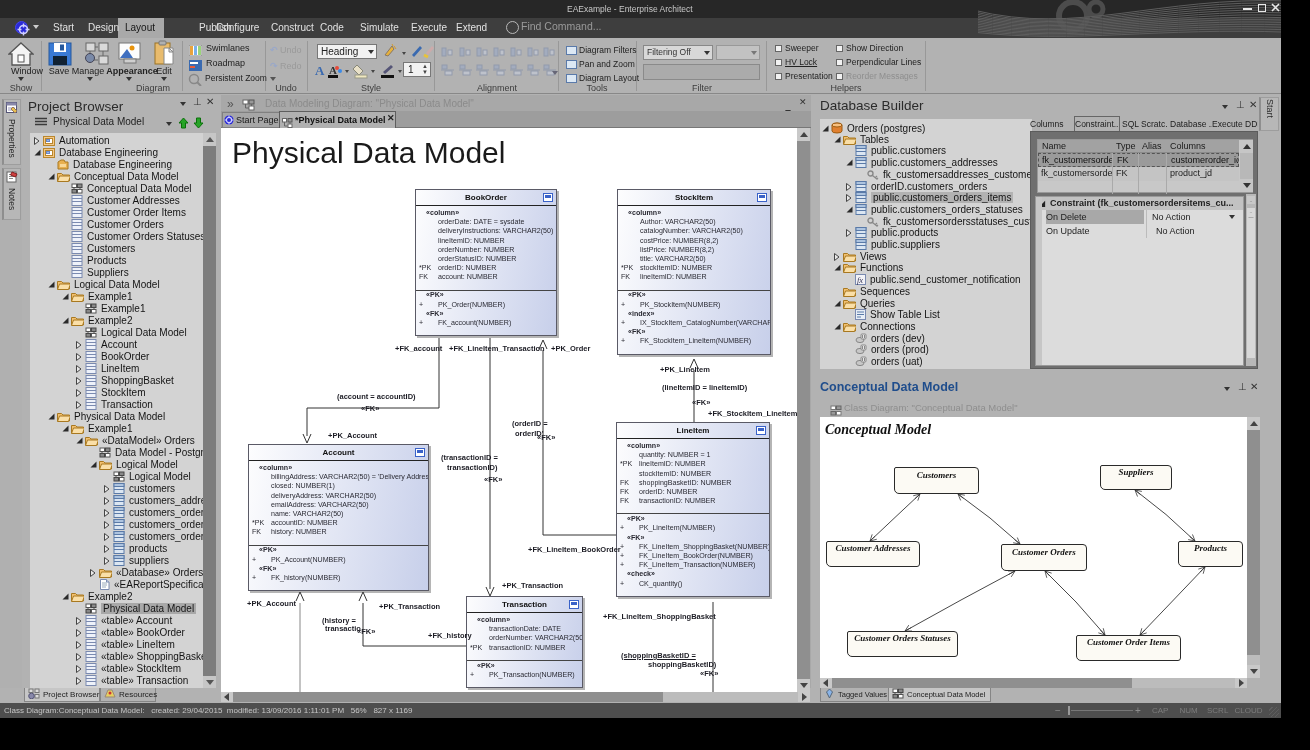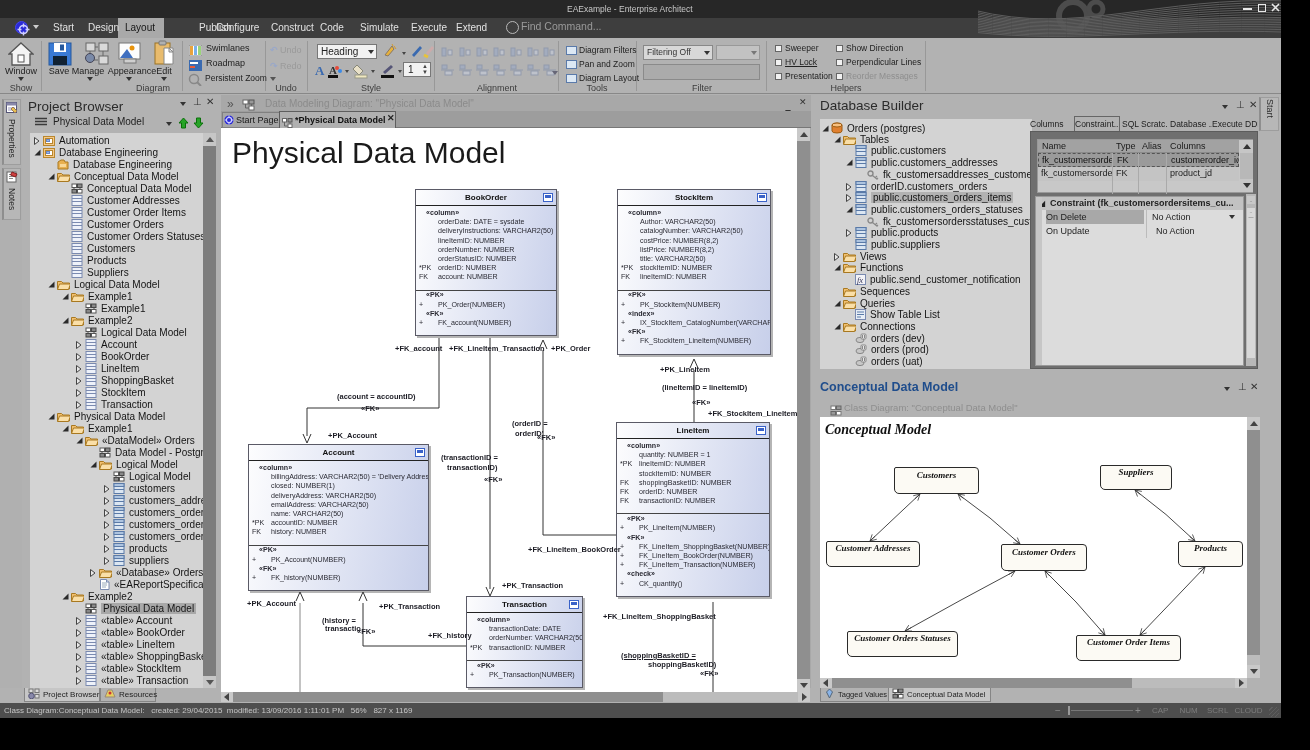--- a/index.html
+++ b/index.html
@@ -111,21 +111,21 @@
       <div class="rlabel" style="left: 226px;">Undo</div>
       <div class="rlabel" style="left: 311px;">Style</div>
       <div class="rlabel" style="left: 437px;">Alignment</div>
       <div class="rlabel" style="left: 537px;">Tools</div>
       <div class="rlabel" style="left: 642px;">Filter</div>
       <div class="rlabel" style="left: 786px;">Helpers</div>
       <div style="position: absolute; left: 8px; top: 4px; width: 26px; height: 24px;"><svg width="26" height="24">
           <polygon points="13,1 25,12 22,12 22,23 4,23 4,12 1,12" fill="#f4f4f4" stroke="#555" stroke-width="1.3"></polygon>
           <rect x="10" y="13" width="6" height="7" fill="#fff" stroke="#555"></rect>
         </svg></div>
-      <div class="rbtn" style="left: 2px; top: 28px; width: 38px; text-align: center;">Window</div>
+      <div class="rbtn" style="left: 8px; top: 28px; width: 38px; text-align: center;">Window</div>
       <div style="position: absolute; left: 18px; top: 38px; line-height: 0;"><span class="caret"></span></div>
       <div style="position: absolute; left: 48px; top: 4px; width: 24px; height: 24px;"><svg width="24" height="24">
           <rect x="1" y="1" width="22" height="22" fill="#3a7ad4" stroke="#26589c"></rect>
           <rect x="6" y="1" width="12" height="9" fill="#fff"></rect>
           <rect x="12" y="2.5" width="4" height="6" fill="#26589c"></rect>
           <rect x="5" y="14" width="14" height="9" fill="#123"></rect>
         </svg></div>
       <div class="rbtn" style="left: 33px; top: 28px; width: 52px;">Save</div>
       <div style="position: absolute; left: 84px; top: 3px; width: 26px; height: 25px;"><svg width="26" height="25">
           <rect x="2" y="2" width="9" height="8" fill="#d9d9d9" stroke="#666"></rect>
@@ -135,21 +135,21 @@
           <circle cx="6" cy="17" r="4.5" fill="#7a8aa8" stroke="#445"></circle>
         </svg></div>
       <div class="rbtn" style="left: 66px; top: 28px; width: 44px;">Manage</div>
       <div style="position: absolute; left: 87px; top: 38px; line-height: 0;"><span class="caret"></span></div>
       <div style="position: absolute; left: 116px; top: 3px; width: 28px; height: 25px;"><svg width="28" height="25">
           <rect x="3" y="2" width="21" height="16" fill="#fdfdfd" stroke="#777"></rect>
           <circle cx="16" cy="7" r="2.5" fill="#e8930c"></circle>
           <polygon points="4,17 11,8 17,17" fill="#3f6fc0"></polygon>
           <rect x="8" y="18" width="12" height="4" fill="#cfcfcf" stroke="#777"></rect>
         </svg></div>
-      <div class="rbtn" style="left: 104px; top: 28px; width: 56px;">Appearance</div>
+      <div class="rbtn" style="left: 104px; top: 28px; width: 56px; font-weight: bold;">Appearance</div>
       <div style="position: absolute; left: 126px; top: 38px; line-height: 0;"><span class="caret"></span></div>
       <div style="position: absolute; left: 152px; top: 2px; width: 24px; height: 26px;"><svg width="24" height="26">
           <rect x="3" y="3" width="15" height="21" fill="#e8bb6d" stroke="#9a7325"></rect>
           <rect x="7" y="1" width="7" height="4" rx="1" fill="#b0b0b0" stroke="#777"></rect>
           <polygon points="12,8 21,8 21,24 12,24" fill="#fff" stroke="#888"></polygon>
           <polygon points="17,8 21,12 17,12" fill="#ddd" stroke="#888"></polygon>
         </svg></div>
       <div class="rbtn" style="left: 146px; top: 28px; width: 36px;">Edit</div>
       <div style="position: absolute; left: 161px; top: 38px; line-height: 0;"><span class="caret"></span></div>
       <div style="position: absolute; left: 189px; top: 4px;"><svg width="13" height="11">

